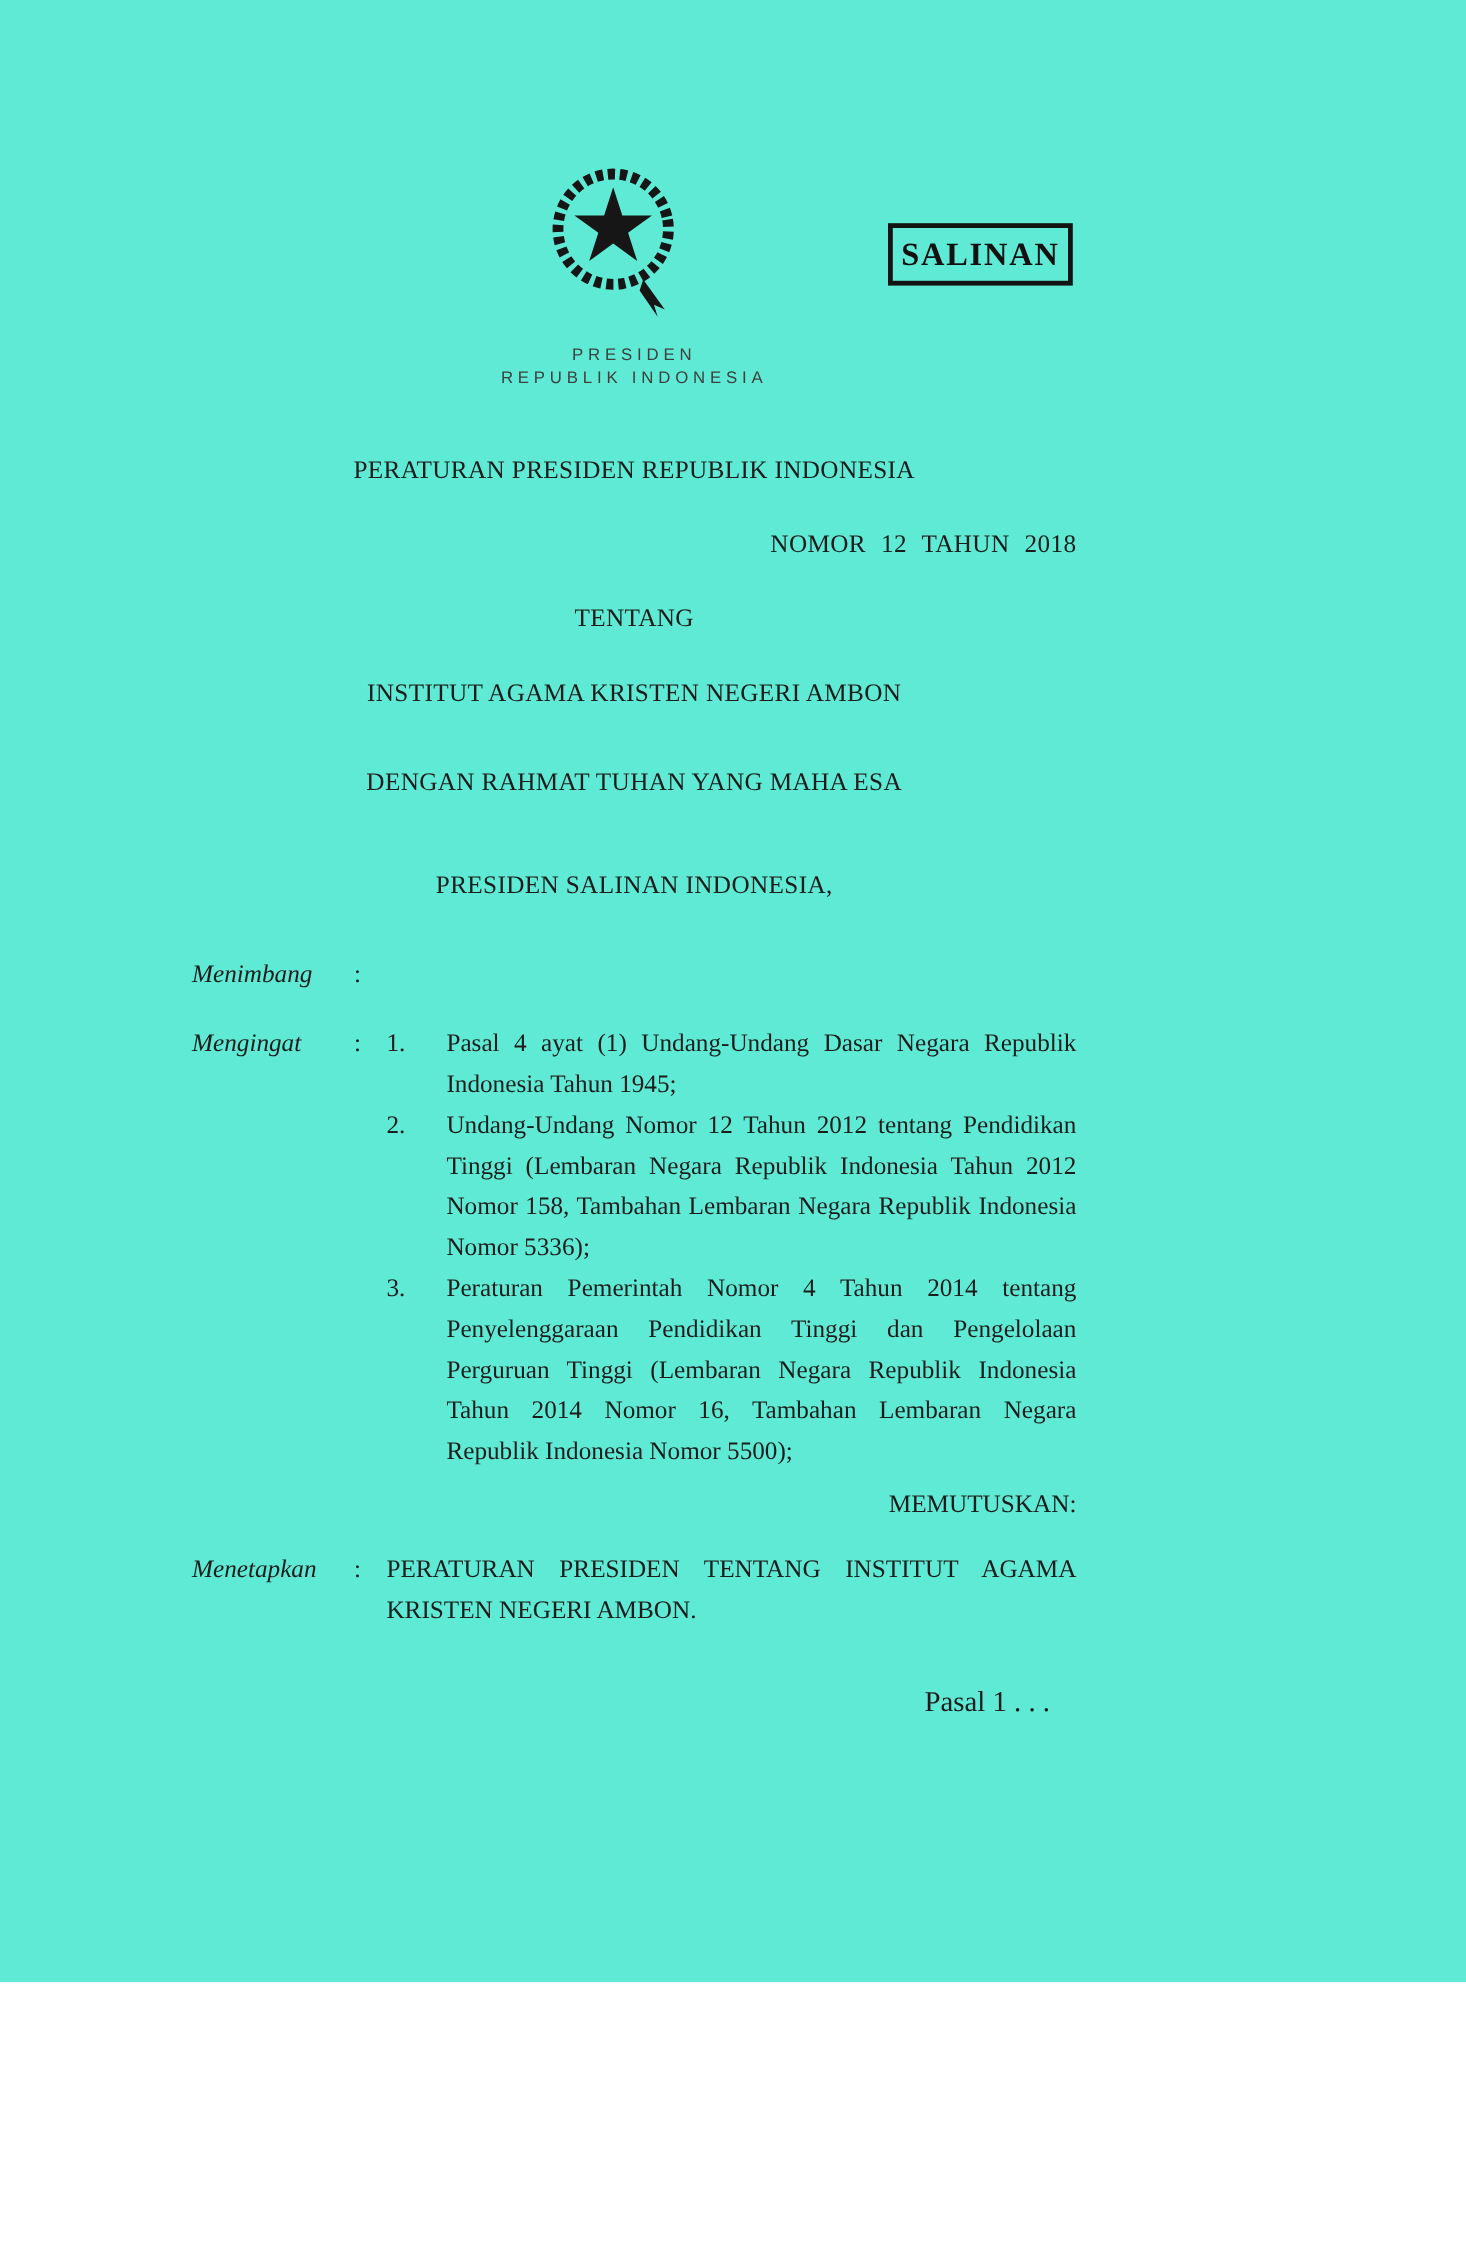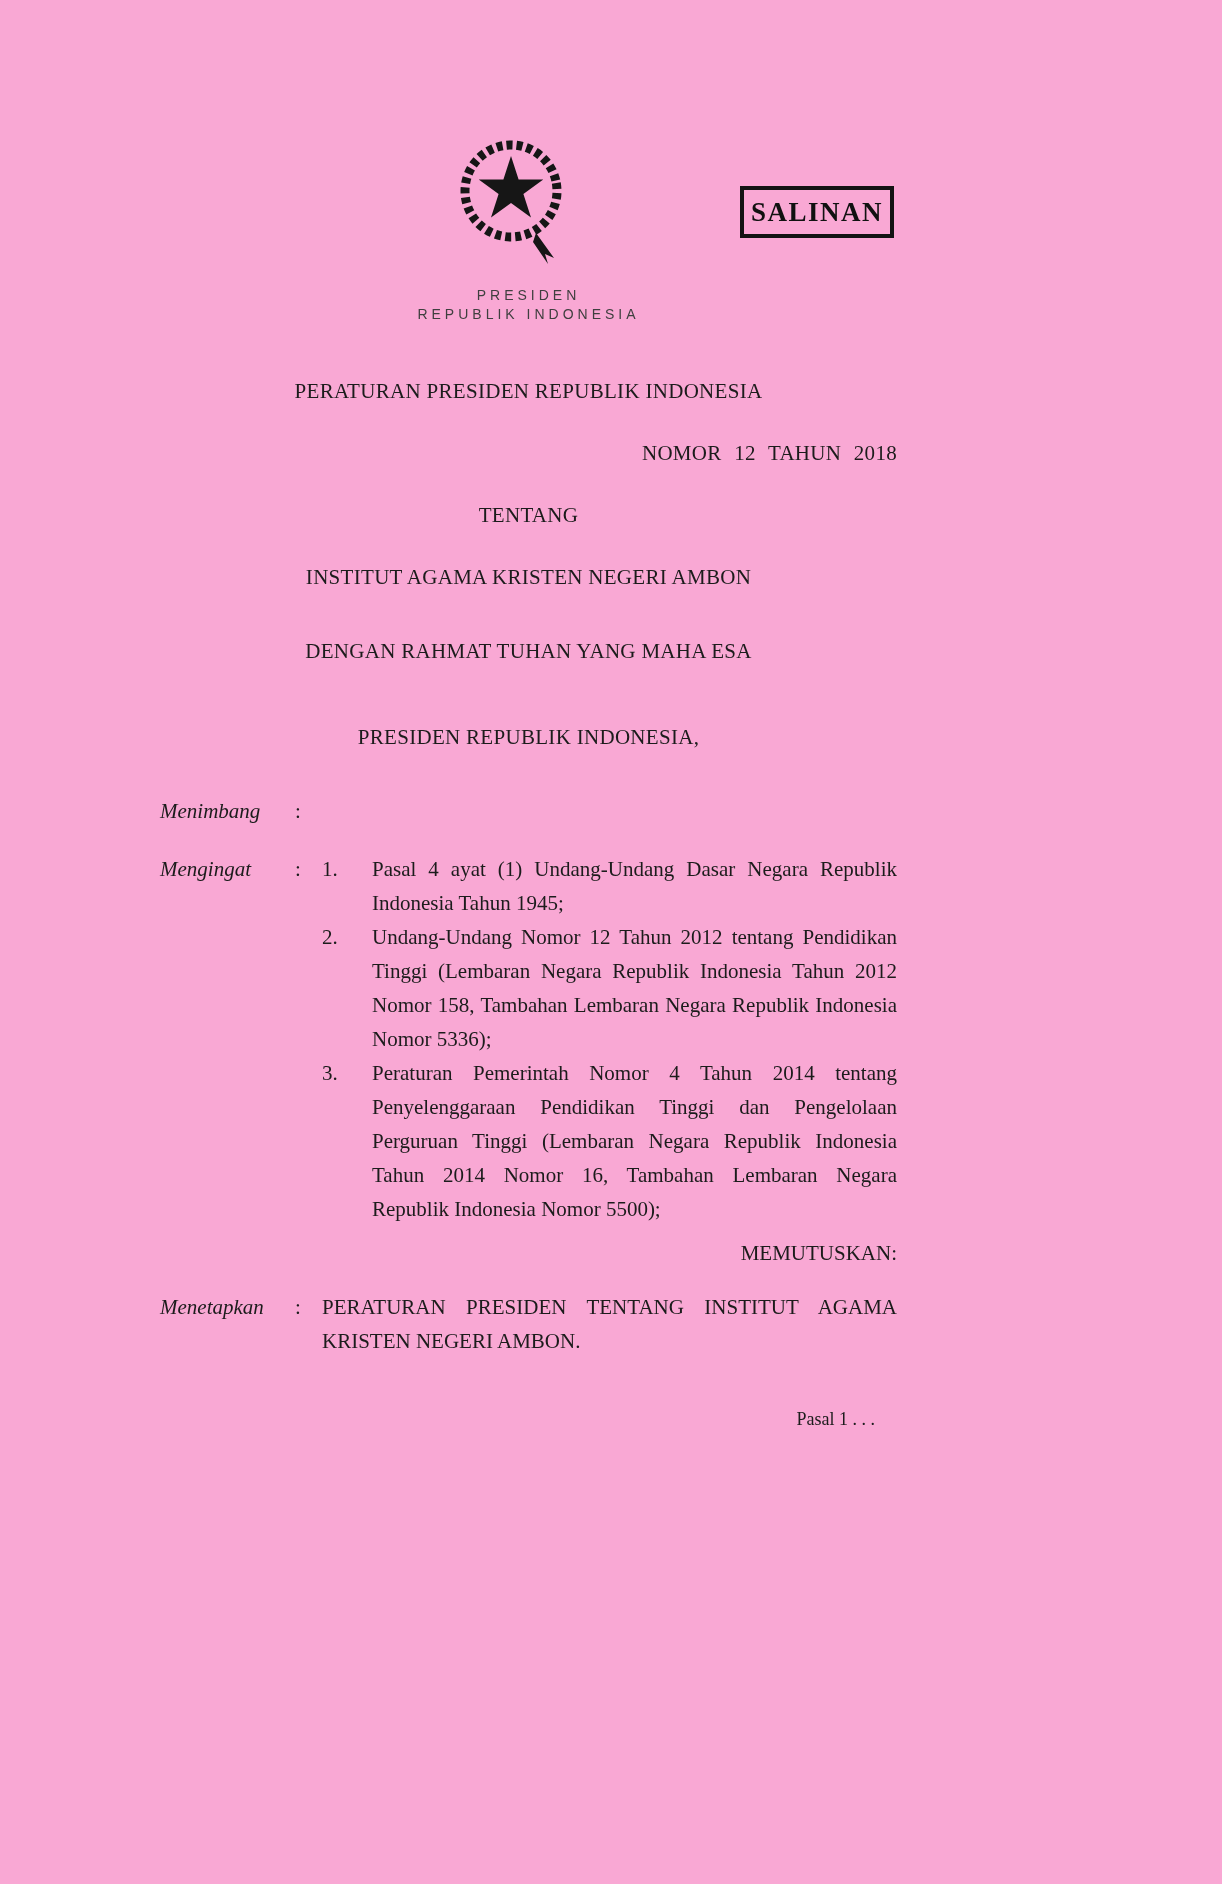--- a/index.html
+++ b/index.html
@@ -1,21 +1,21 @@
 <!DOCTYPE html>
 <html><head>
 <meta charset="utf-8">
 <style>
   * { margin:0; padding:0; box-sizing:border-box; }
   html,body { background:#ffffff; }
   .page {
     position:relative;
     width:1222px;
-    height:1884px;
-    background:#f9a8d4;
+    height:1652px;
+    background:#5eead4;
     font-family:"Liberation Serif","DejaVu Serif",serif;
     color:#1c1c1c;
     overflow:hidden;
   }
   .emblem {
     position:absolute;
     top:134px;
     left:450px;
     width:122px;
     height:132px;
@@ -77,21 +77,21 @@
   .memutuskan {
     text-align:right;
     font-size:21px;
     line-height:30px;
     margin-top:12px;
     margin-bottom:22px;
   }
   .footer-catchword {
     text-align:right;
     padding-right:22px;
-    font-size:18px;
+    font-size:24px;
     line-height:34px;
     margin-top:44px;
   }
 </style>
 </head>
 <body>
 
 <div class="page">
 
   <svg class="emblem" viewBox="0 0 122 132" xmlns="http://www.w3.org/2000/svg" aria-hidden="true">
@@ -111,21 +111,21 @@
     <div class="letterhead">
       <div>PRESIDEN</div>
       <div>REPUBLIK INDONESIA</div>
     </div>
 
     <div class="heading mb36">PERATURAN PRESIDEN REPUBLIK INDONESIA</div>
     <div class="heading mb36 doc-number">NOMOR 12 TAHUN 2018</div>
     <div class="heading mb36">TENTANG</div>
     <div class="heading doc-subject">INSTITUT AGAMA KRISTEN NEGERI AMBON</div>
     <div class="heading invocation">DENGAN RAHMAT TUHAN YANG MAHA ESA</div>
-    <div class="heading authority">PRESIDEN REPUBLIK INDONESIA,</div>
+    <div class="heading authority">PRESIDEN SALINAN INDONESIA,</div>
 
     <div class="clause menimbang">
       <div class="clause-label">Menimbang</div>
       <div class="clause-colon">:</div>
     </div>
 
     <div class="clause">
       <div class="clause-label">Mengingat</div>
       <div class="clause-colon">:</div>
       <div class="list">

